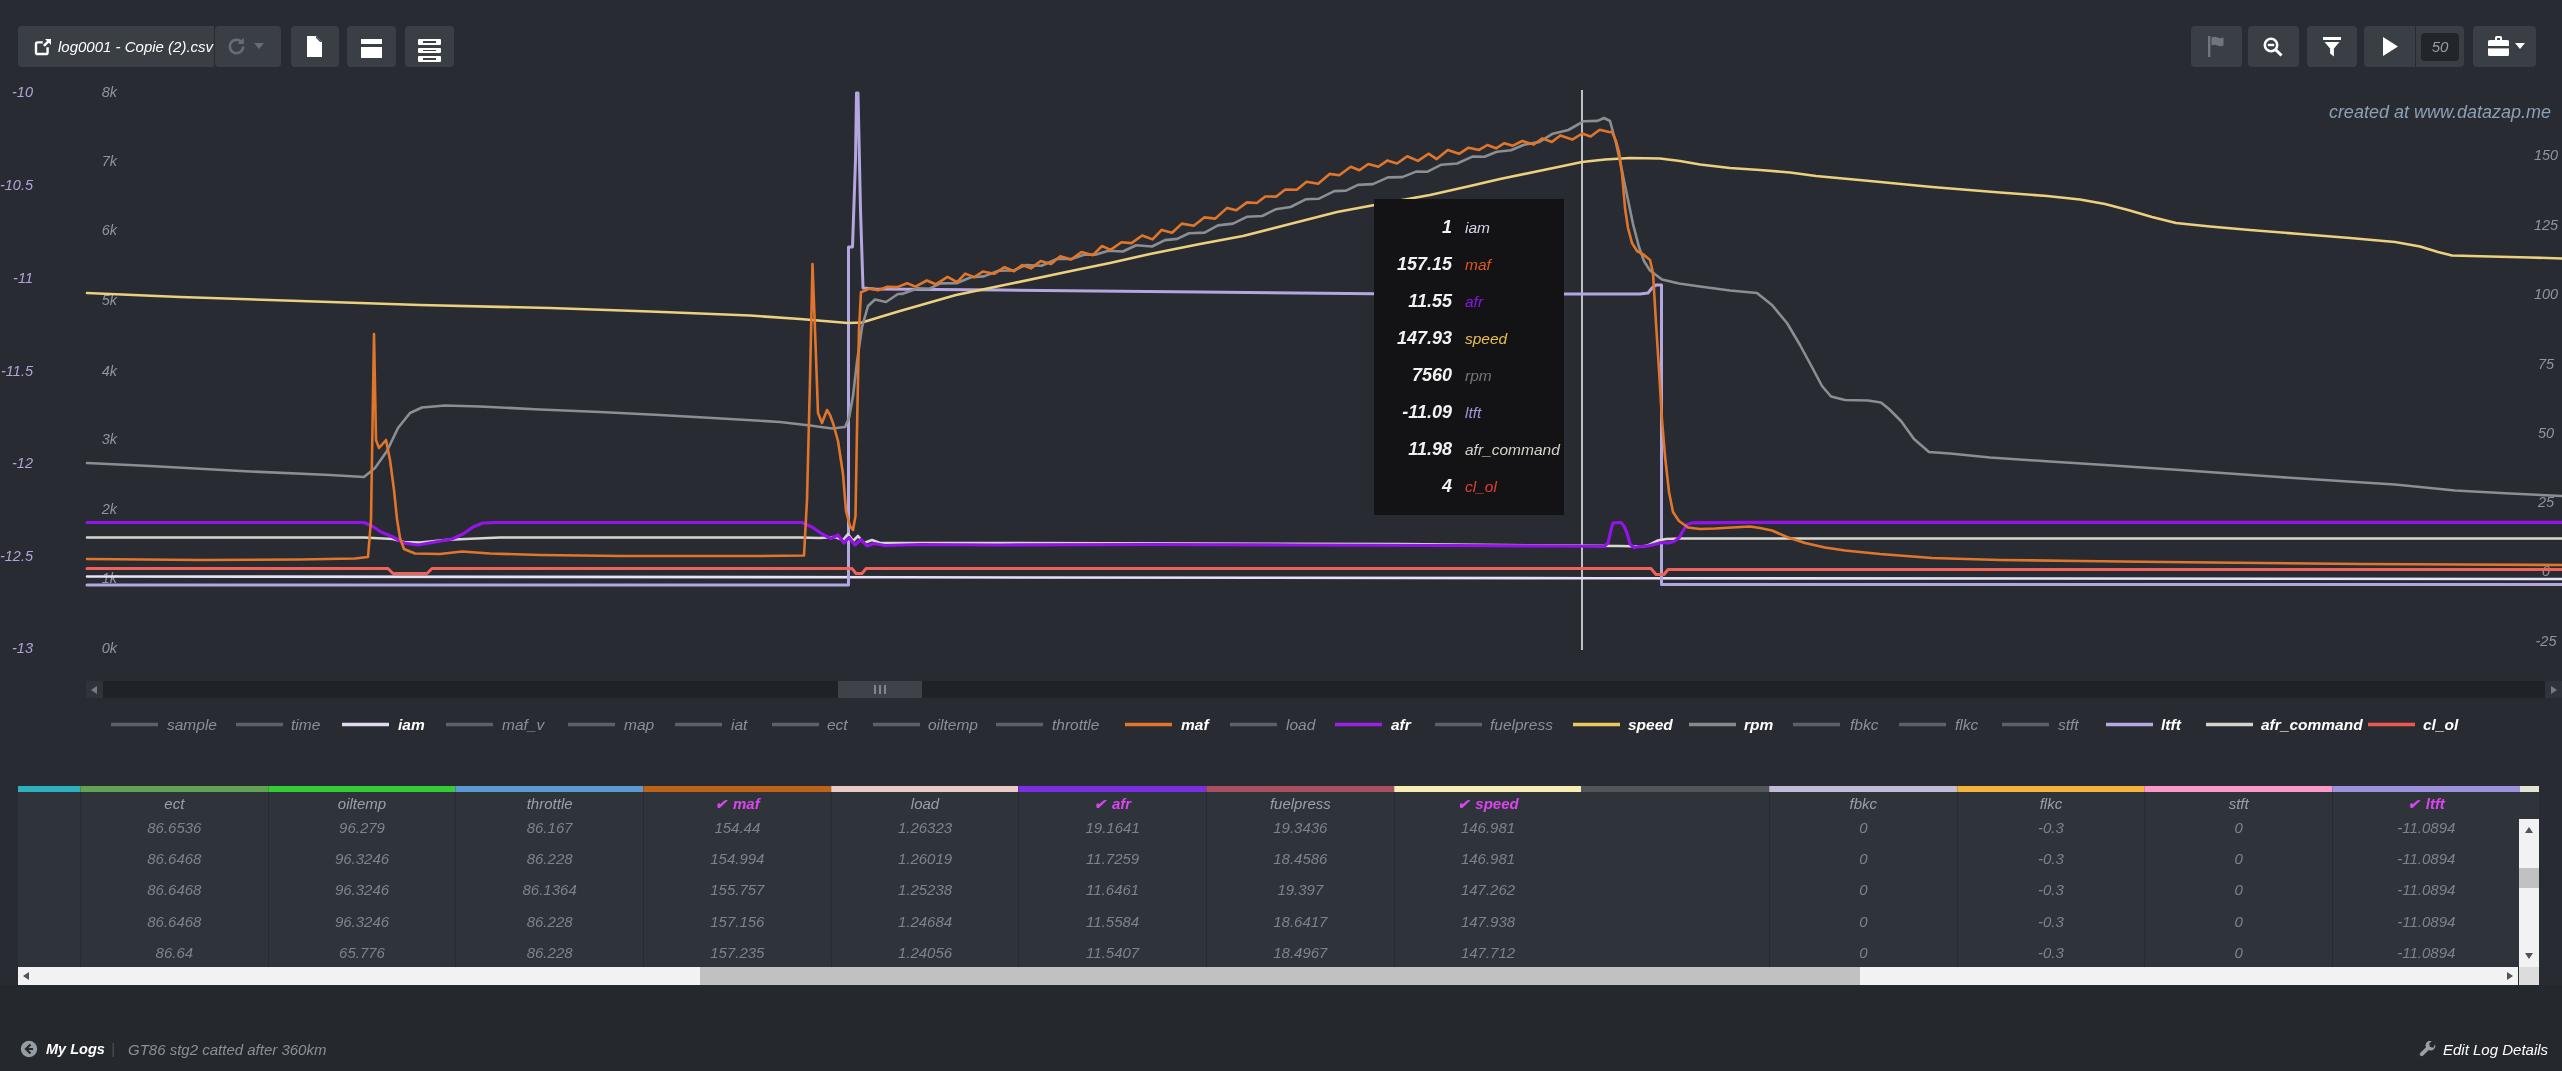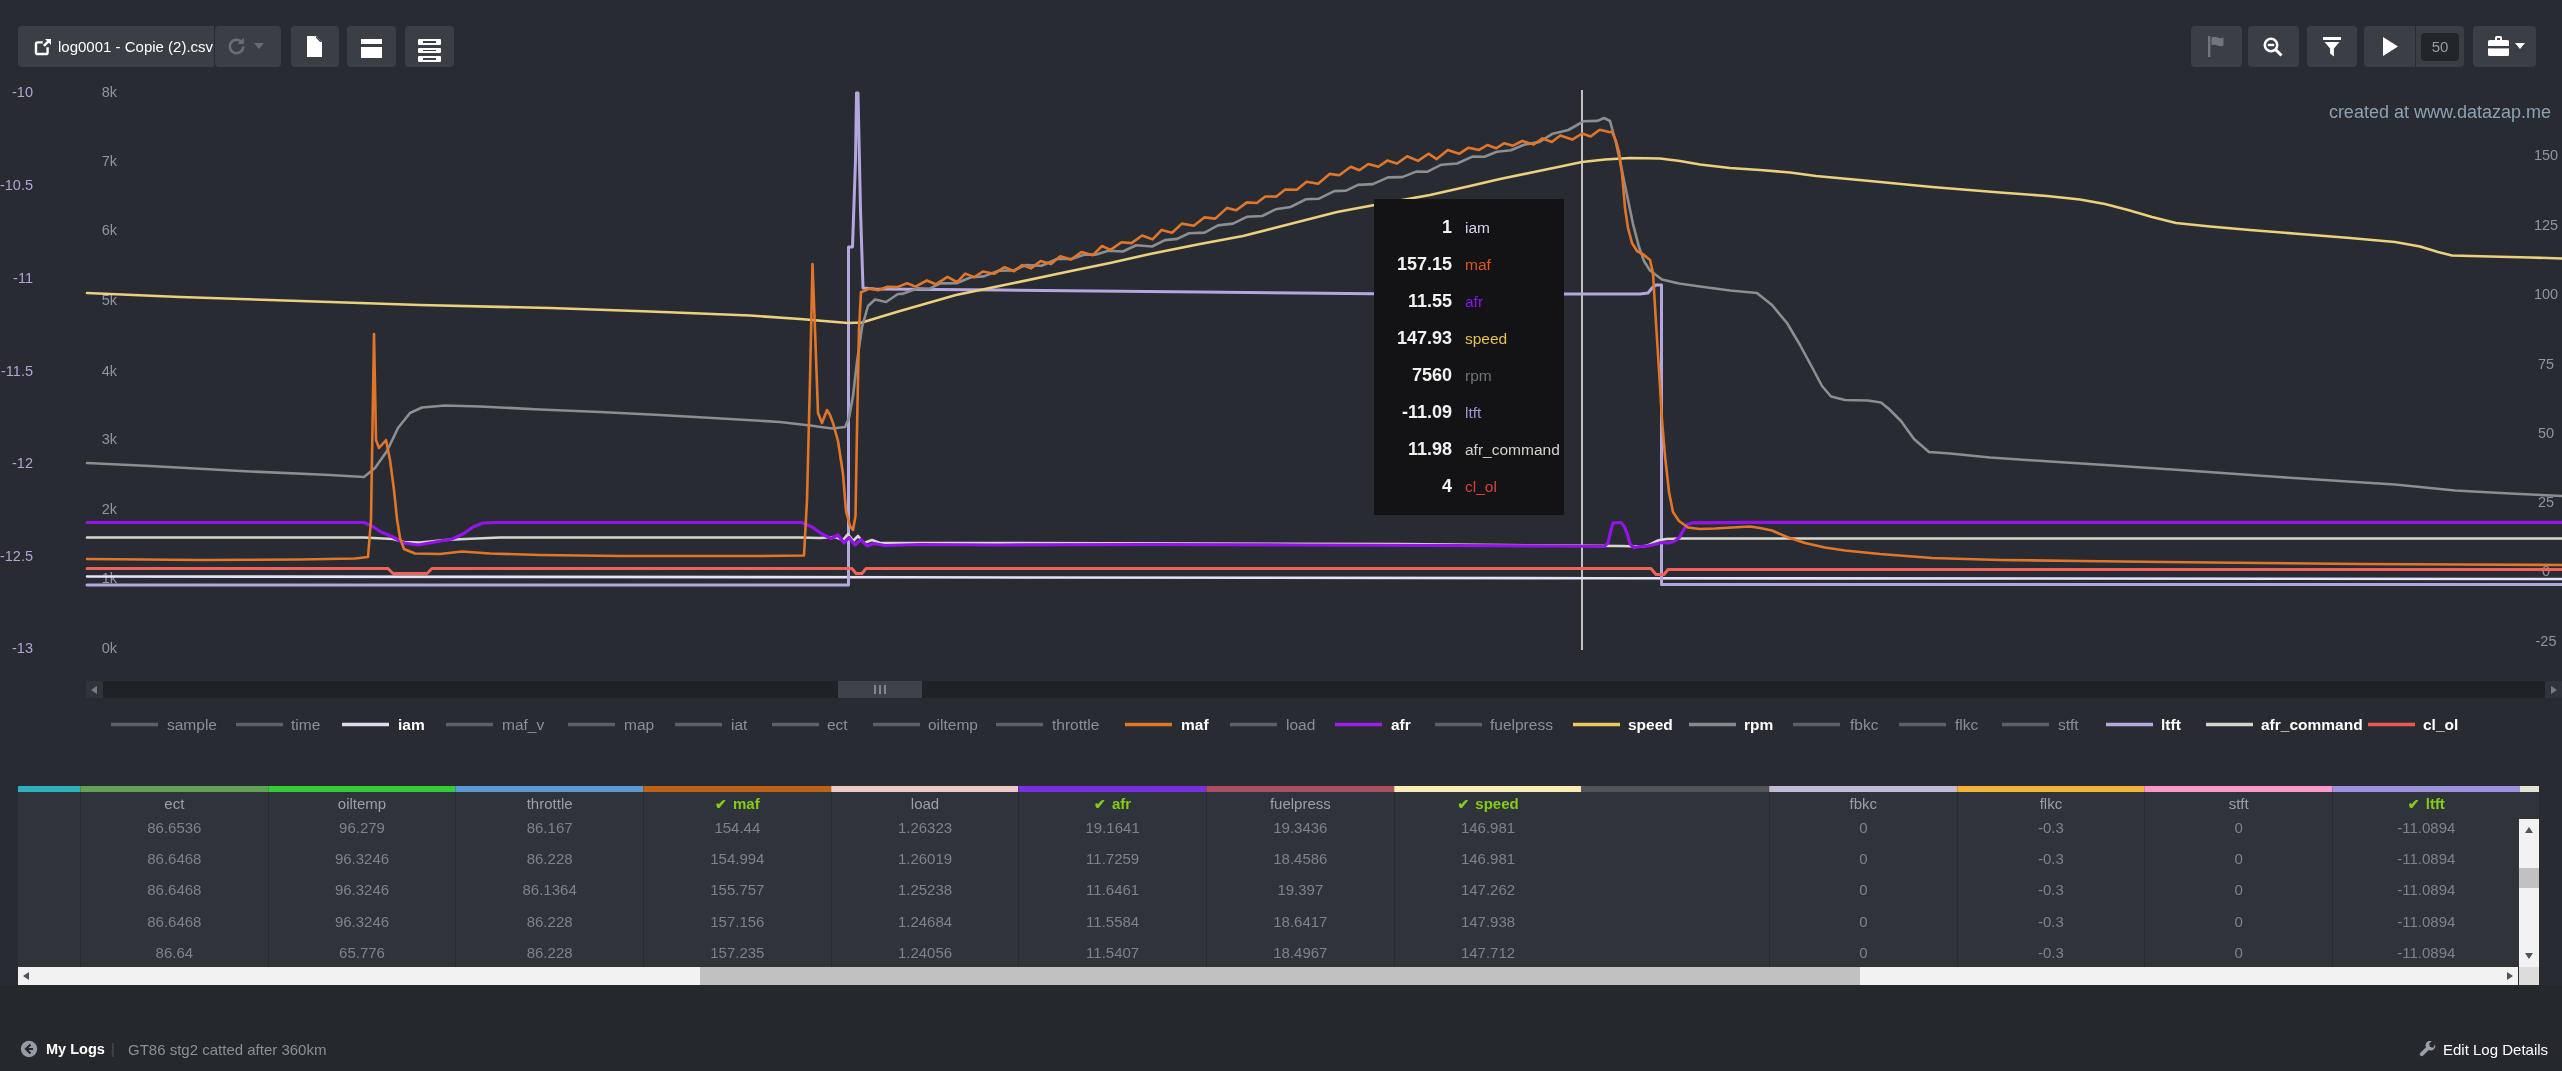--- a/index.html
+++ b/index.html
@@ -4,26 +4,26 @@
 <style>
   * { margin:0; padding:0; box-sizing:border-box; }
   html,body { width:2562px; height:1071px; background:#282b31; font-family:"Liberation Sans",sans-serif; overflow:hidden; }
   .abs { position:absolute; }
   .btn { position:absolute; background:#3a3f46; border-radius:4px; top:26px; height:41px; }
   .caret { width:0; height:0; border-left:6px solid transparent; border-right:6px solid transparent; border-top:7px solid #fff; display:inline-block; }
   .col { position:absolute; top:0; width:187.7px; text-align:center; color:#7d838b; font-size:15px; border-left:1px solid rgba(0,0,0,0.16); height:181px; }
   .col .h { margin-top:10px; height:16px; line-height:16px; color:#9aa0a8; }
   .col .c { height:31.2px; line-height:31.2px; }
   .col .c:first-of-type { margin-top:0px; }
-  .col .sel { color:#84cc16; font-weight:bold; }
+  .col .sel { color:#d946ef; font-weight:bold; }
   .ck { font-size:14px; margin-right:2px; }
 </style>
 </head>
 <body>
-<div class="abs" style="left:0;top:0;width:2562px;height:1071px;">
+<div class="abs" style="left:0;top:0;width:2562px;height:1071px;font-style:italic;">
 
 <div class="btn" style="left:18px;width:196px;border-radius:4px 0 0 4px;">
   <svg class="abs" style="left:16px;top:11px;" width="19" height="19" viewBox="0 0 19 19">
     <path d="M13.6 10.2 V15.4 Q13.6 17 12 17 H3.6 Q2 17 2 15.4 V7 Q2 5.4 3.6 5.4 H8.8" fill="none" stroke="#fff" stroke-width="2.4"></path>
     <path d="M11 2 h6 v6 l-2.2 -2.2 -4 4 -1.8 -1.8 4 -4 z" fill="#fff"></path>
   </svg>
   <span class="abs" style="left:40px;top:12px;font-size:15px;color:#fff;white-space:nowrap;">log0001 - Copie (2).csv</span>
 </div>
 <div class="btn" style="left:215px;width:66px;">
   <svg class="abs" style="left:12px;top:11px;" width="19" height="19" viewBox="0 0 19 19">

